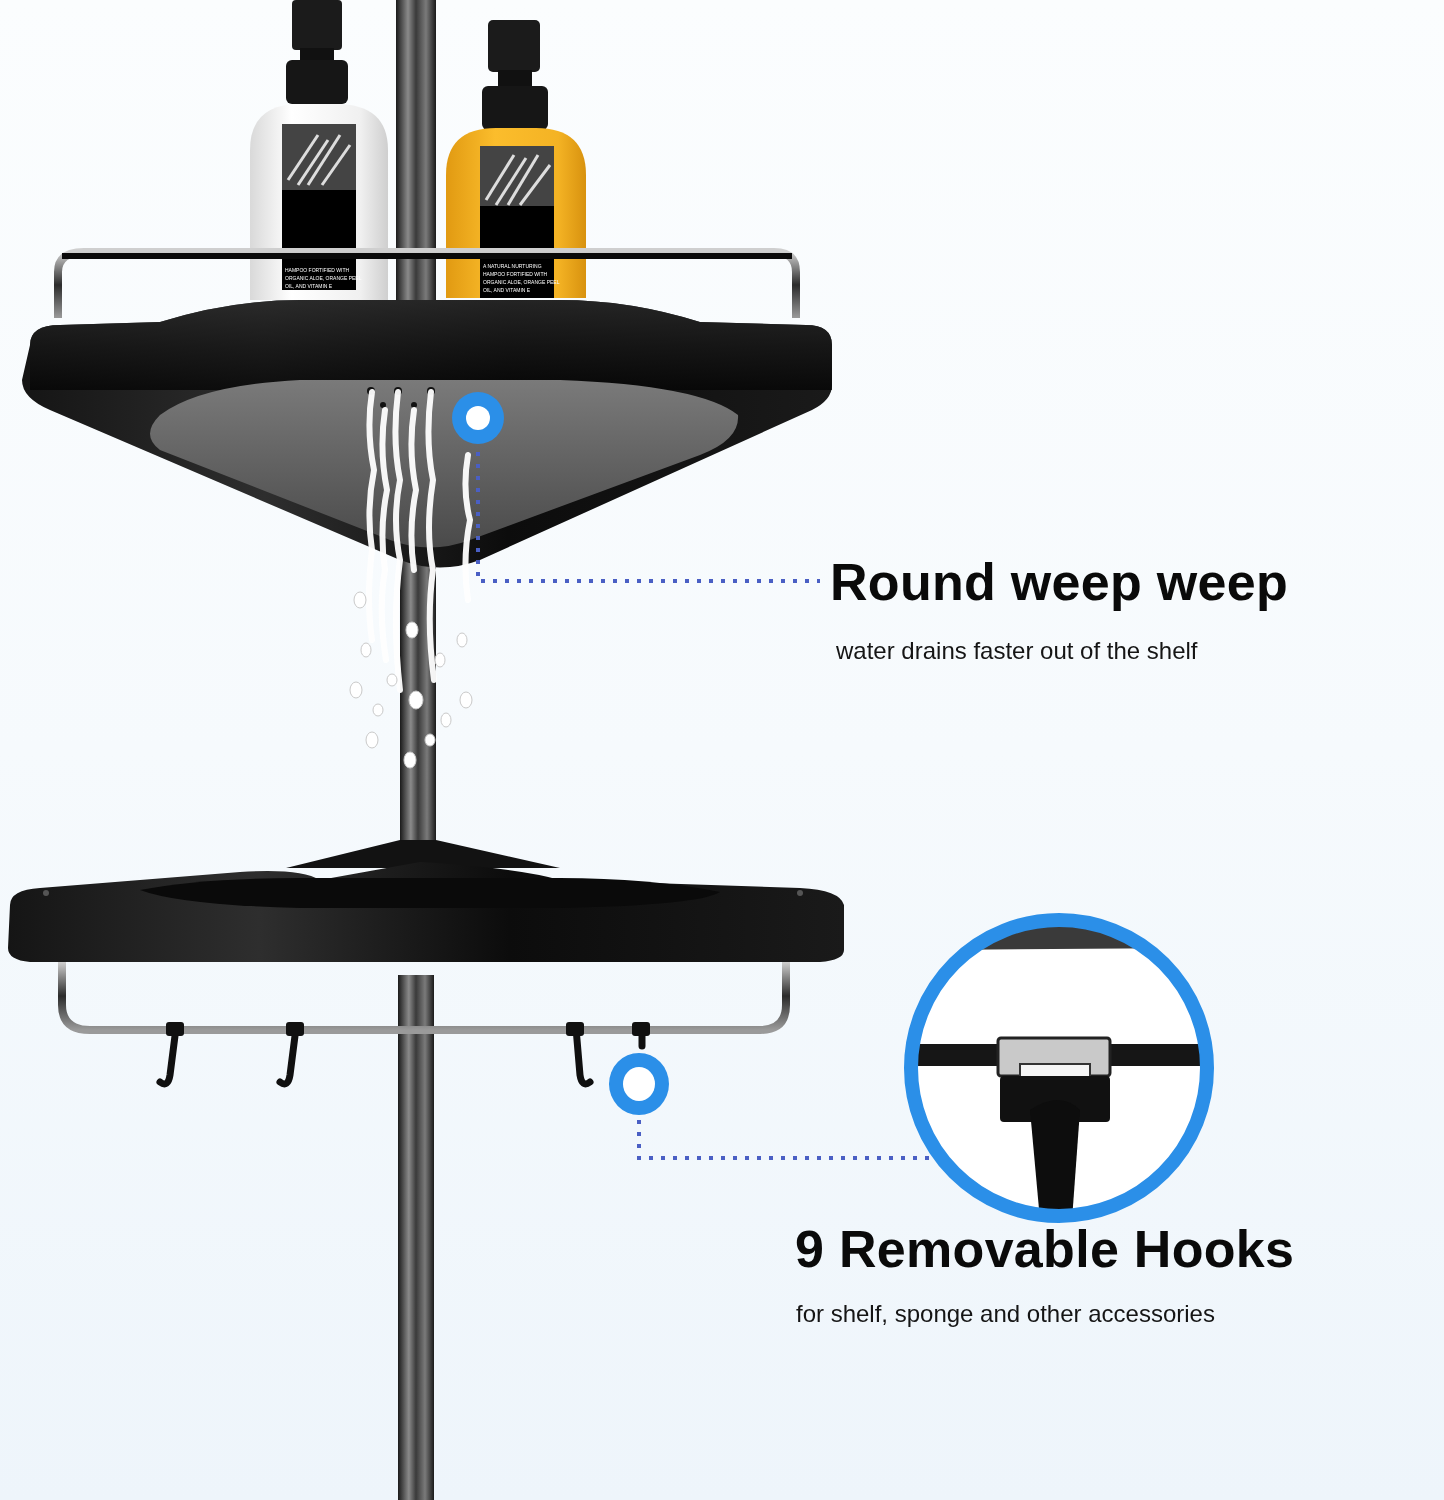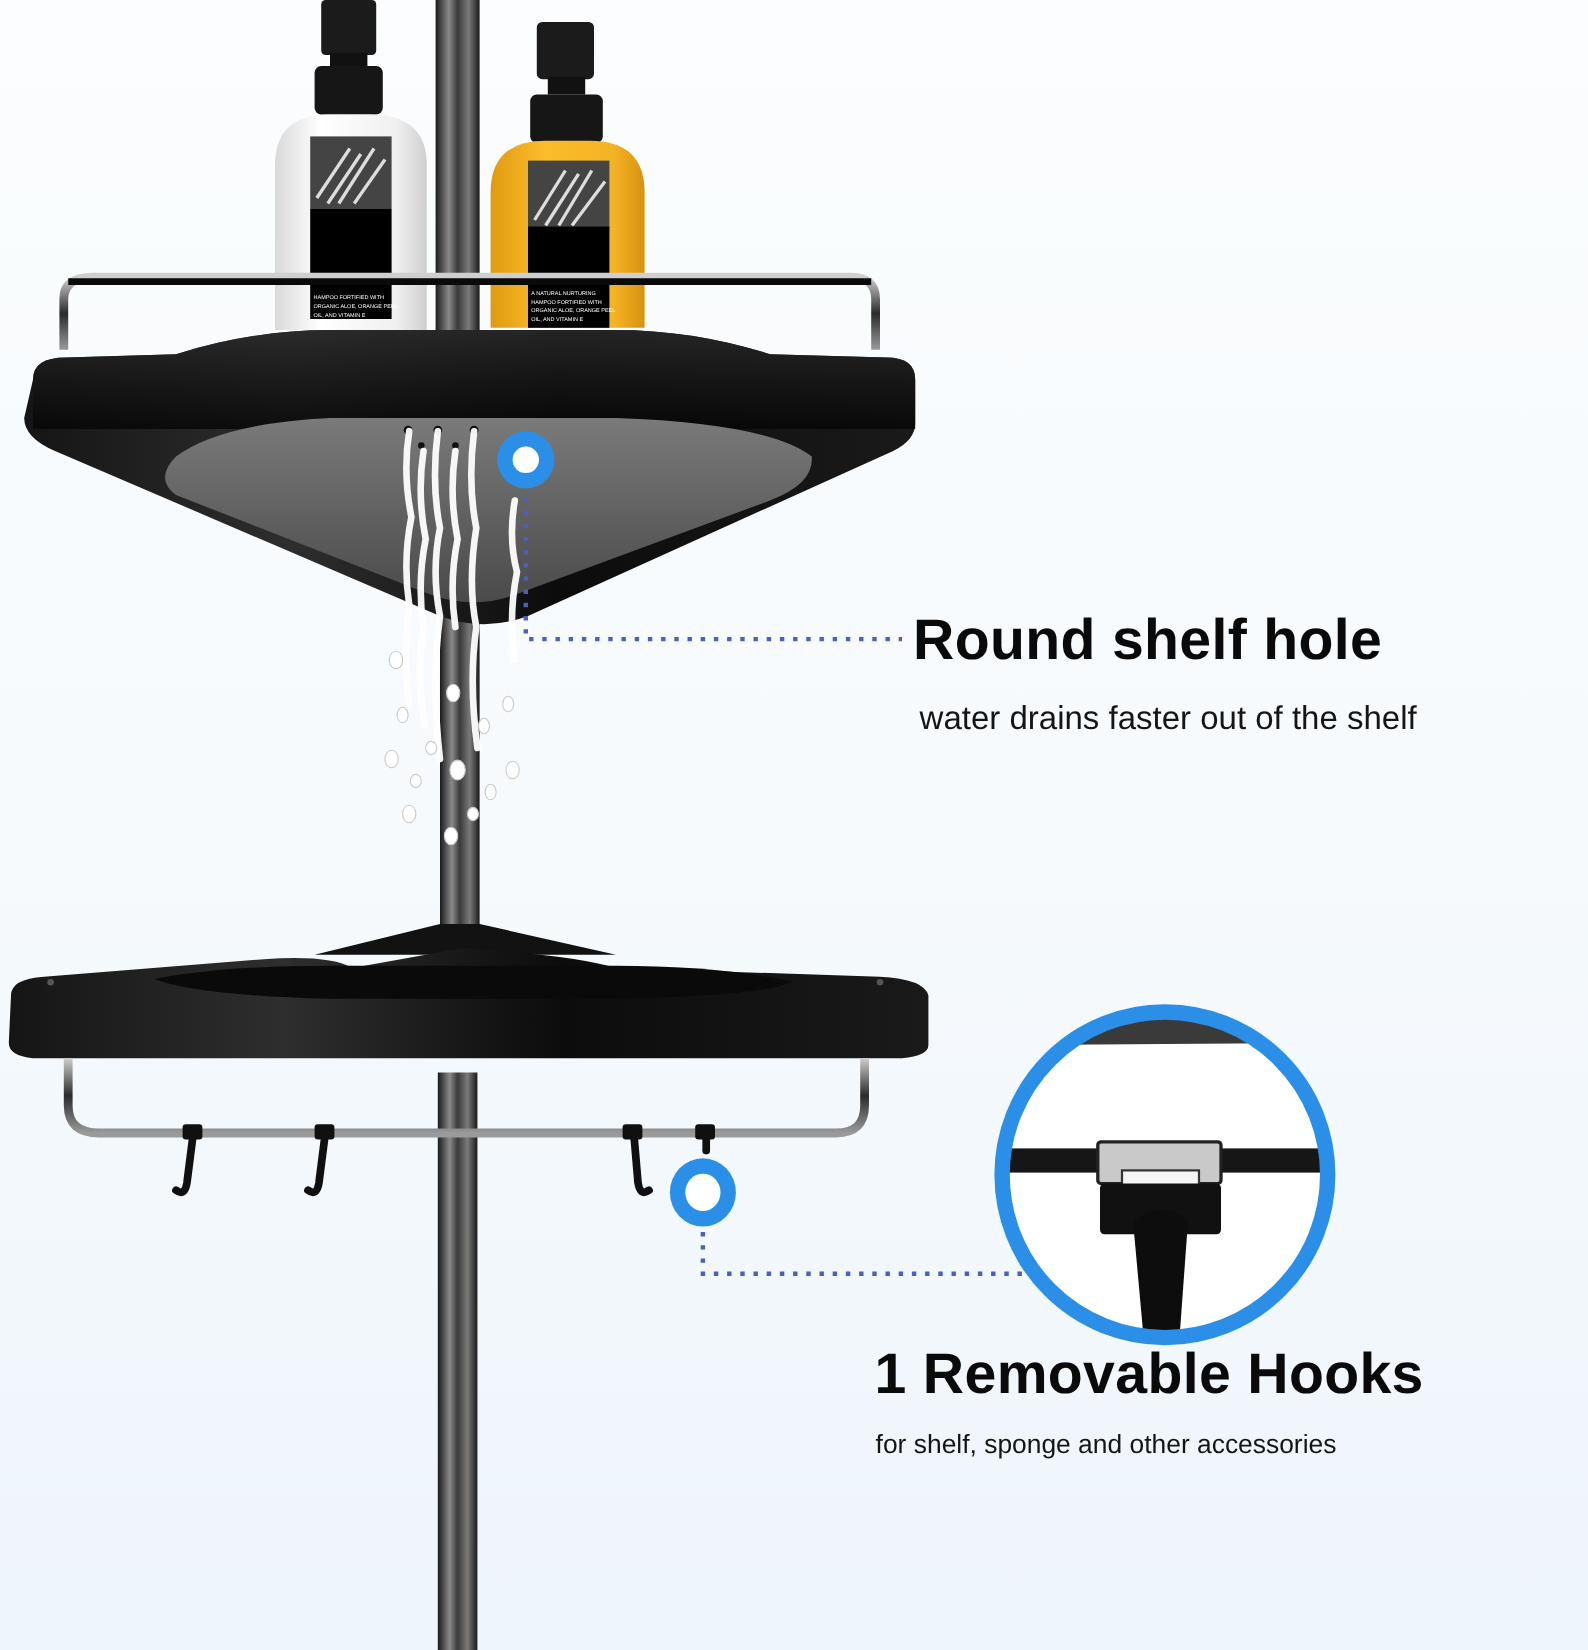--- a/index.html
+++ b/index.html
@@ -12,21 +12,21 @@
   .callout-title {
     position: absolute; font-weight: bold; color: #0a0a0a;
     font-family: "Liberation Sans", sans-serif; white-space: nowrap;
     letter-spacing: 0.3px;
   }
   .callout-sub {
     position: absolute; color: #151515;
     font-family: "Liberation Sans", sans-serif; white-space: nowrap;
   }
   #weep-title { left: 830px; top: 552px; font-size: 52px; }
-  #weep-sub { left: 836px; top: 637px; font-size: 30px; }
+  #weep-sub { left: 836px; top: 637px; font-size: 24px; }
   #hooks-title { left: 795px; top: 1219px; font-size: 52px; }
   #hooks-sub { left: 796px; top: 1300px; font-size: 24px; }
 </style>
 </head>
 <body>
 
 <svg id="scene" width="1444" height="1500" viewBox="0 0 1444 1500" xmlns="http://www.w3.org/2000/svg">
   <defs>
     <linearGradient id="pole" x1="0" x2="1" y1="0" y2="0">
       <stop offset="0" stop-color="#1a1a1a"></stop>
@@ -195,16 +195,16 @@
       <rect x="900" y="1044" width="320" height="22" fill="#161616"></rect>
       <rect x="998" y="1038" width="112" height="38" rx="3" fill="#c9c9c9" stroke="#222" stroke-width="3"></rect>
       <rect x="1020" y="1064" width="70" height="22" fill="#f5f5f5" stroke="#333" stroke-width="2"></rect>
       <rect x="1000" y="1076" width="110" height="46" rx="4" fill="#111"></rect>
       <path d="M1030 1110 Q1060 1090 1080 1110 L1072 1220 L1040 1220 Z" fill="#0d0d0d"></path>
     </g>
     <circle cx="1059" cy="1068" r="148" fill="none" stroke="#2b8fe8" stroke-width="14"></circle>
   </g>
 </svg>
 
-<div id="weep-title" class="callout-title">Round shelf hole</div>
+<div id="weep-title" class="callout-title">Round weep weep</div>
 <div id="weep-sub" class="callout-sub">water drains faster out of the shelf</div>
-<div id="hooks-title" class="callout-title">1 Removable Hooks</div>
+<div id="hooks-title" class="callout-title">9 Removable Hooks</div>
 <div id="hooks-sub" class="callout-sub">for shelf, sponge and other accessories</div>
 
 </body></html>

